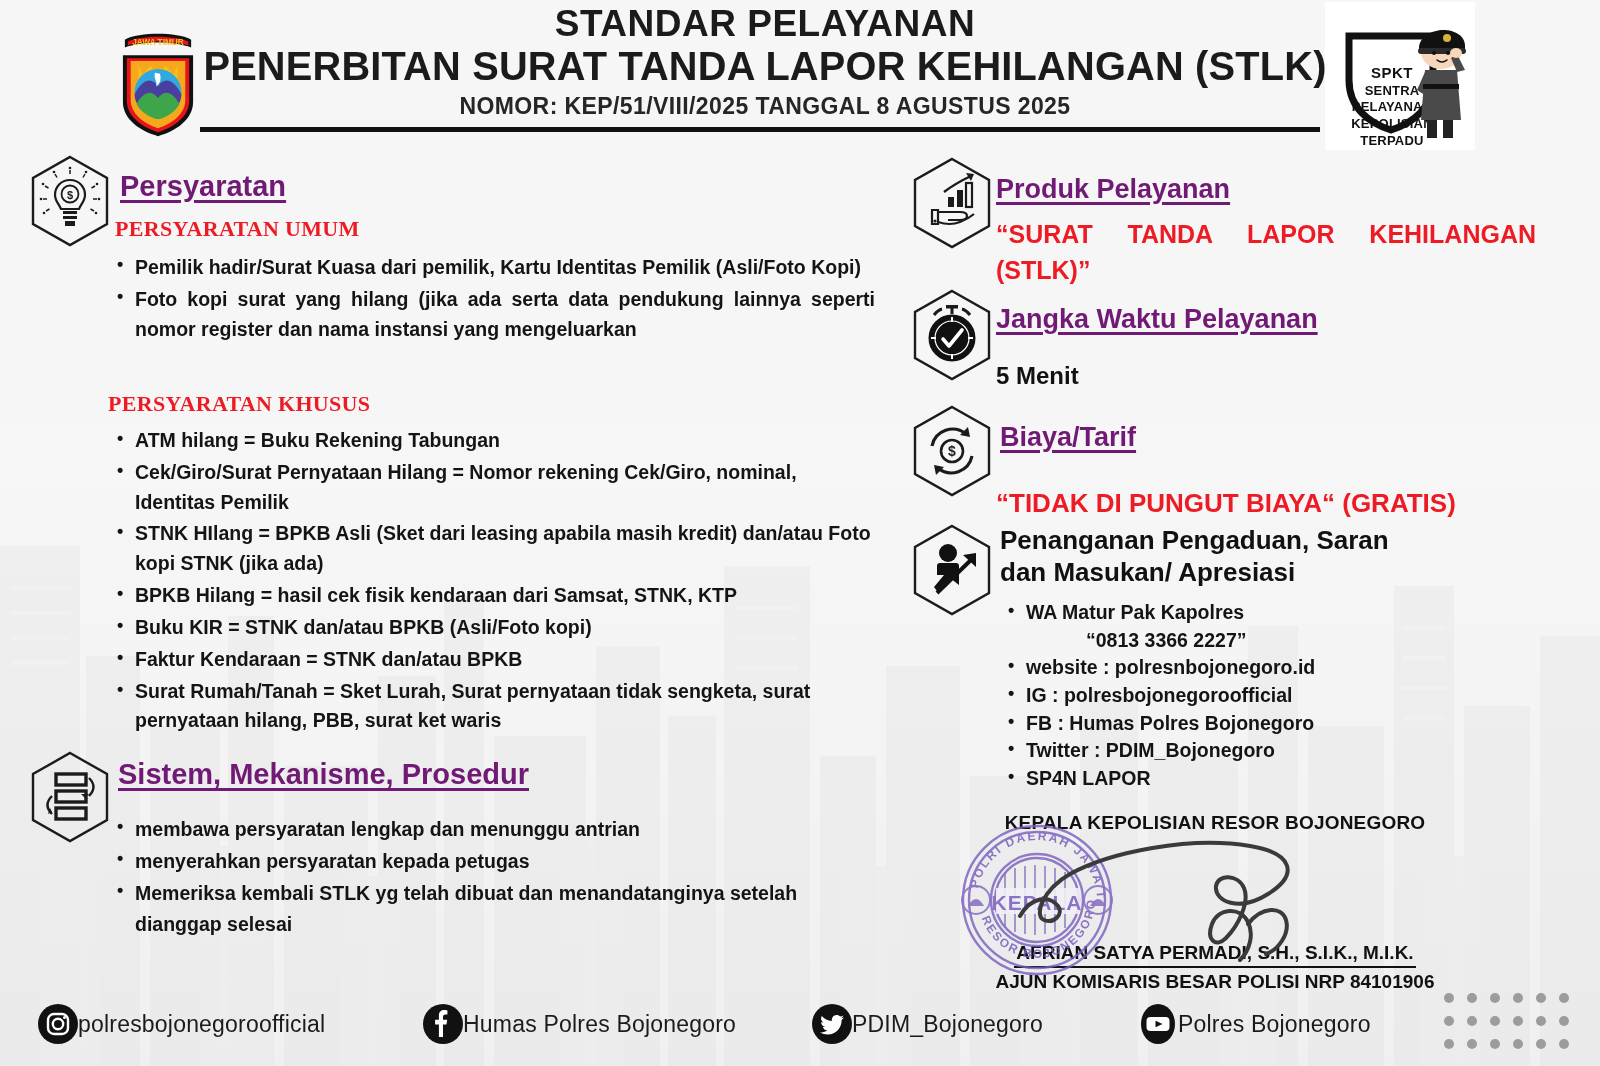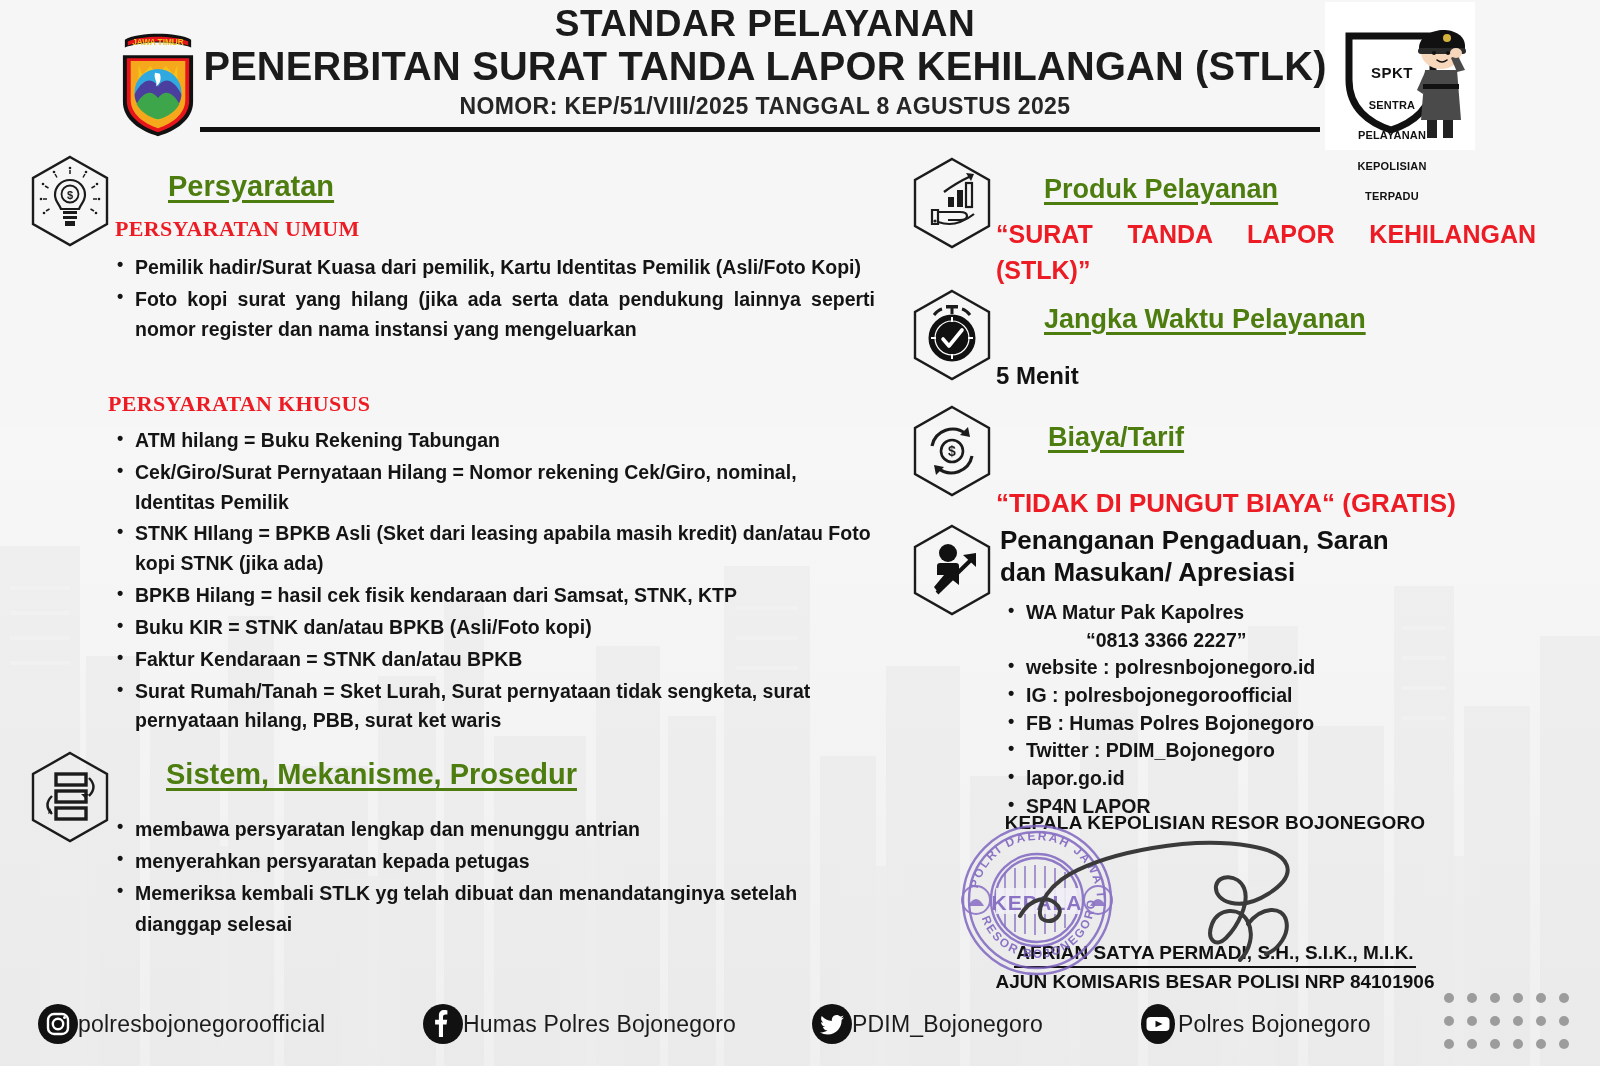--- a/index.html
+++ b/index.html
@@ -57,37 +57,36 @@
   .spkt-box {
     position: absolute; left: 1325px; top: 2px; width: 150px; height: 148px;
     background: #ffffff;
   }
   .spkt-shield { position:absolute; left: 18px; top: 28px; width: 96px; height: 104px; }
   .spkt-text {
     position:absolute; left: 24px; top: 40px; width: 86px; text-align:center;
     color:#111; font-weight:bold; line-height:1.05;
   }
   .spkt-text .big { font-size: 15px; letter-spacing:.5px;margin-top:23px; }
-  .spkt-text .small { font-size: 11px; letter-spacing:.2px; margin-top:19px; }
+  .spkt-text .small { font-size: 13px; letter-spacing:.2px; margin-top:3px; }
   .spkt-officer { position:absolute; right: 6px; top: 26px; width: 62px; height: 112px; }
 
   
   .col-left  { position: absolute; left: 0px;   top: 148px; width: 900px; }
   .col-right { position: absolute; left: 900px; top: 148px; width: 700px; }
 
   .block { position: relative; }
   .hexicon {
     position: absolute; width: 84px; height: 94px;
   }
   .sec-title {
     font-family: "Liberation Sans", sans-serif;
-    font-weight: bold; color: #4d7c0f;
+    font-weight: bold; color: #701a75;
     text-decoration: underline; text-underline-offset: 4px;
     text-decoration-thickness: 3px;
-    margin-left: 48px;
   }
 
   
   #b-persyaratan { position:absolute; left:0; top:0; width:900px; }
   #b-persyaratan .hexicon { left: 28px; top: 6px; }
   .t-persyaratan { position:absolute; left:120px; top:22px; font-size:29px; }
   .sub-red {
     position:absolute; font-family:Liberation Serif, serif;
     font-weight:bold; color:#ed1c24; font-size:22px; letter-spacing:.3px;
   }
@@ -433,21 +432,20 @@
       </div>
       <ul id="pengaduan-list" class="bul">
         <li>
           <span>WA Matur Pak Kapolres</span>
           <span class="wa-number">“0813 3366 2227”</span>
         </li>
         <li>website : polresnbojonegoro.id</li>
         <li>IG : polresbojonegoroofficial</li>
         <li>FB : Humas Polres Bojonegoro</li>
         <li>Twitter : PDIM_Bojonegoro</li>
-        <li>lapor.go.id</li>
         <li>SP4N LAPOR</li>
       </ul>
     </div>
   </div>
 
   <div class="sign-area">
     <div class="sign-l1">KEPALA KEPOLISIAN RESOR BOJONEGORO</div>
     <div class="sign-name">AFRIAN SATYA PERMADI, S.H., S.I.K., M.I.K.</div>
     <div class="sign-rank">AJUN KOMISARIS BESAR POLISI NRP 84101906</div>
   </div>

